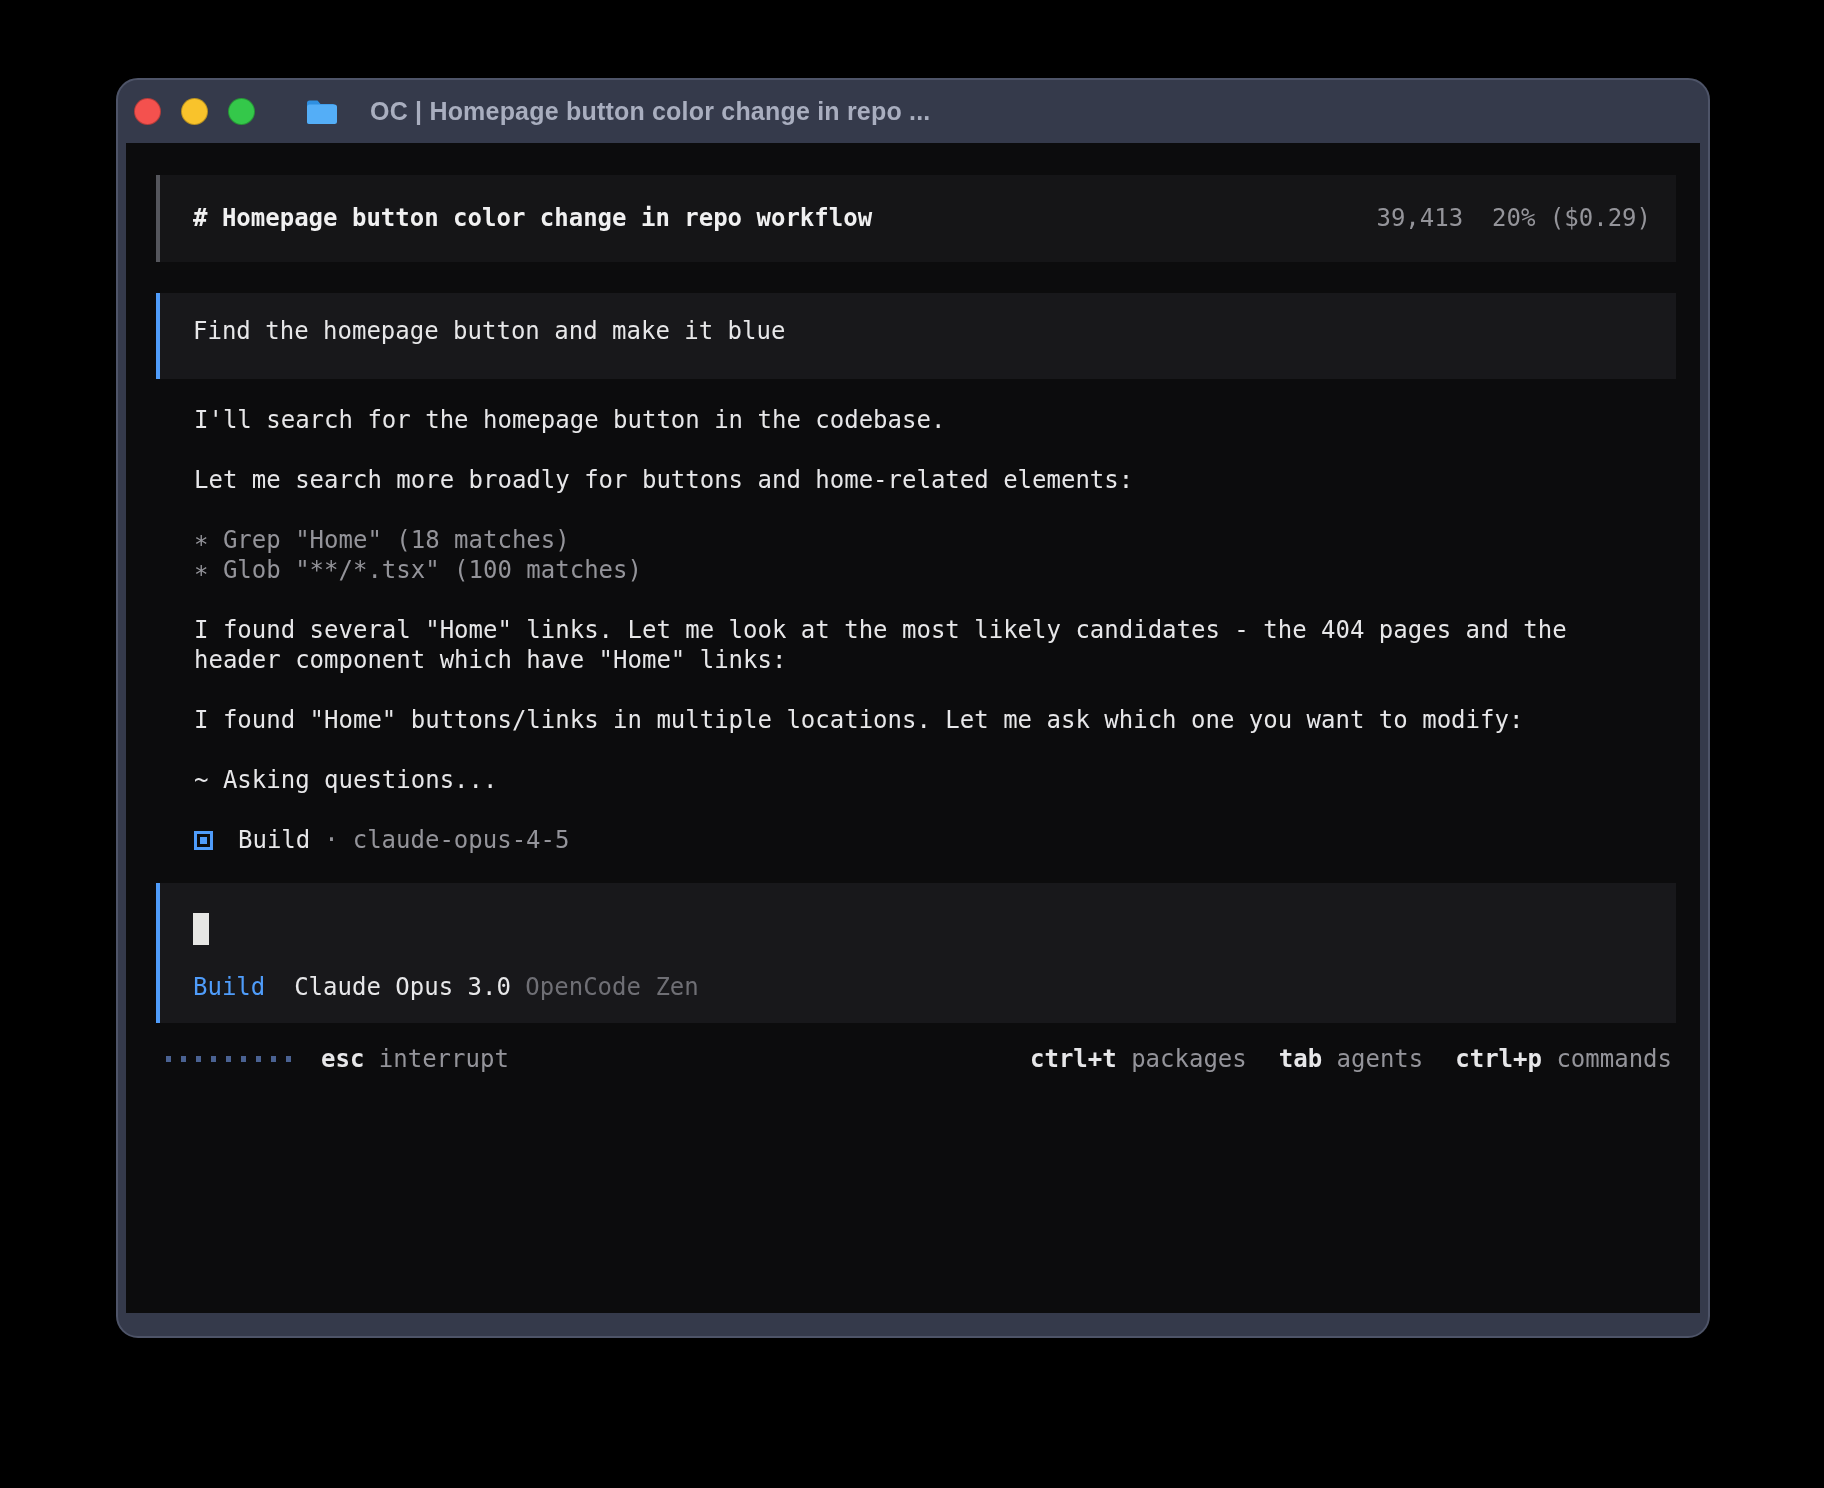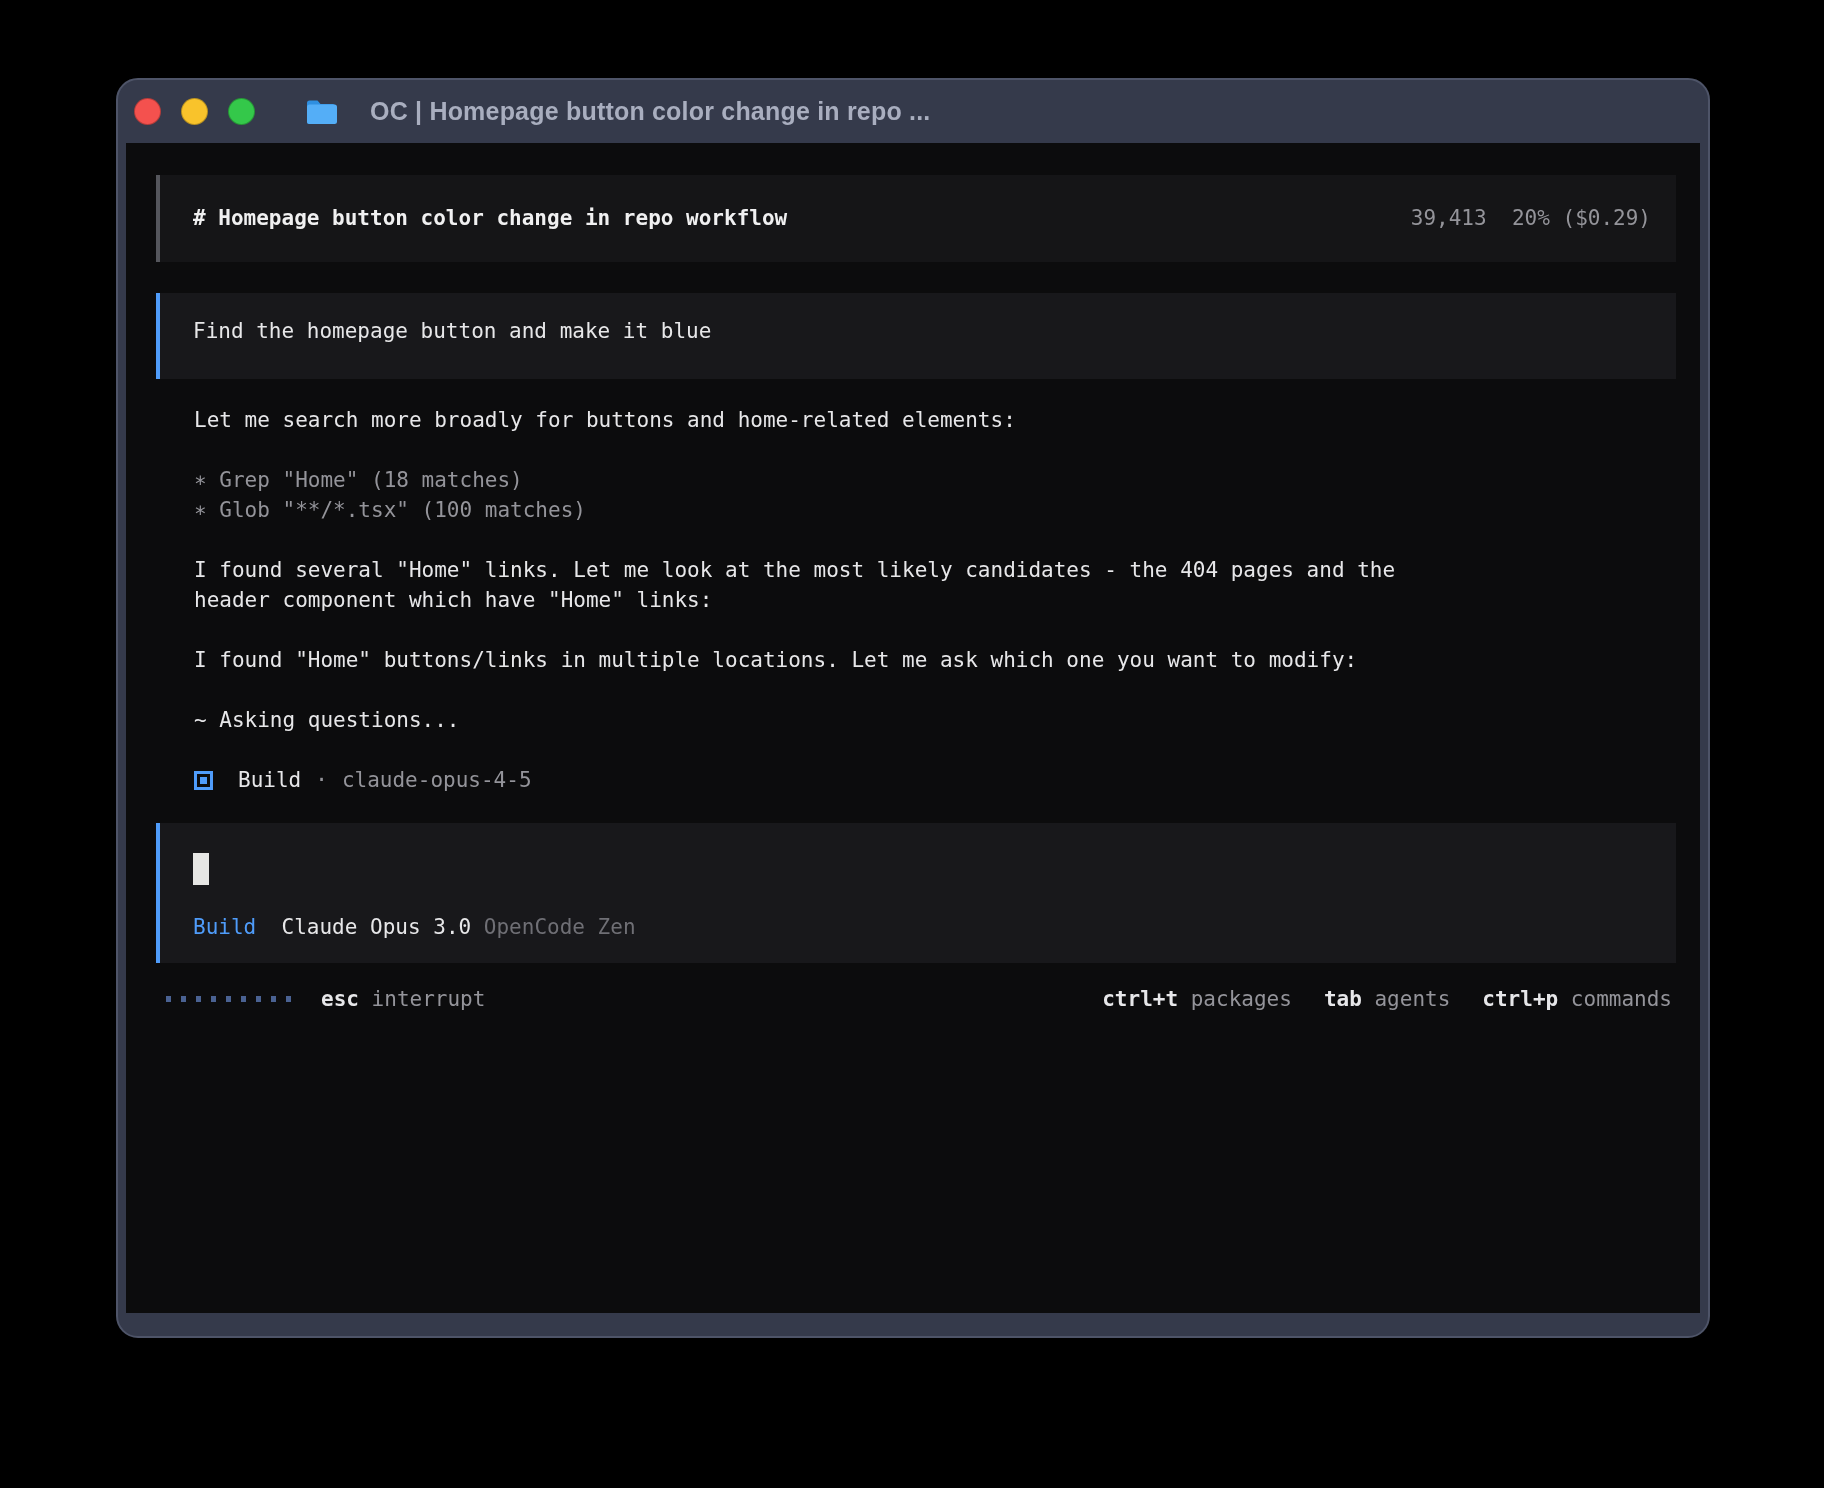--- a/index.html
+++ b/index.html
@@ -18,21 +18,21 @@
 
   .titlebar{height:63px;display:flex;align-items:center;padding:0 0 0 16px;gap:20px;}
   .traffic{display:flex;align-items:center;gap:20px;}
   .light{width:27px;height:27px;border-radius:50%;border:1px solid rgba(0,0,0,.25);}
   .light.red{background:var(--red);} .light.yellow{background:var(--yellow);} .light.green{background:var(--green);}
   .titlebar .folder{margin-left:30px;margin-right:13px;display:flex;align-items:center;}
   .titlebar .title{font-family:"Liberation Sans","DejaVu Sans",sans-serif;font-weight:bold;
     font-size:25px;color:var(--title-text);letter-spacing:.2px;white-space:nowrap;}
 
   .content{position:absolute;left:8px;right:8px;top:63px;bottom:23px;background:var(--content-bg);
-    padding:32px 24px 12px 30px;display:flex;flex-direction:column;font-size:21px;line-height:30px;}
+    padding:32px 24px 12px 30px;display:flex;flex-direction:column;font-size:24px;line-height:30px;}
 
   .block{border-left:4px solid var(--accent);background:var(--block-bg);}
 
   .session-header{border-left-color:var(--header-border);background:var(--header-block-bg);
     padding:28px 25px 29px 33px;display:flex;justify-content:space-between;align-items:center;}
   .session-title{color:#f0f0f1;font-weight:bold;white-space:pre;}
   .session-stats{color:var(--text-muted);white-space:pre;}
 
   .user-msg{margin-top:31px;padding:23px 25px 33px 33px;color:var(--text-primary);white-space:pre-wrap;}
 
@@ -88,20 +88,21 @@
 
     <div class="block session-header">
       <span class="session-title"># Homepage button color change in repo workflow</span>
       <span class="session-stats">39,413  20% ($0.29)</span>
     </div>
 
     <div class="block user-msg">Find the homepage button and make it blue</div>
 
     <div class="messages">
 
+        <div class="msg text">I'll search for the homepage button in the codebase.</div>
 
 
         <div class="msg text">Let me search more broadly for buttons and home-related elements:</div>
 
         <div class="msg tool">∗ Grep "Home" (18 matches)
 ∗ Glob "**/*.tsx" (100 matches)</div>
 
         <div class="msg text">I found several "Home" links. Let me look at the most likely candidates - the 404 pages and the
 header component which have "Home" links:</div>
 

